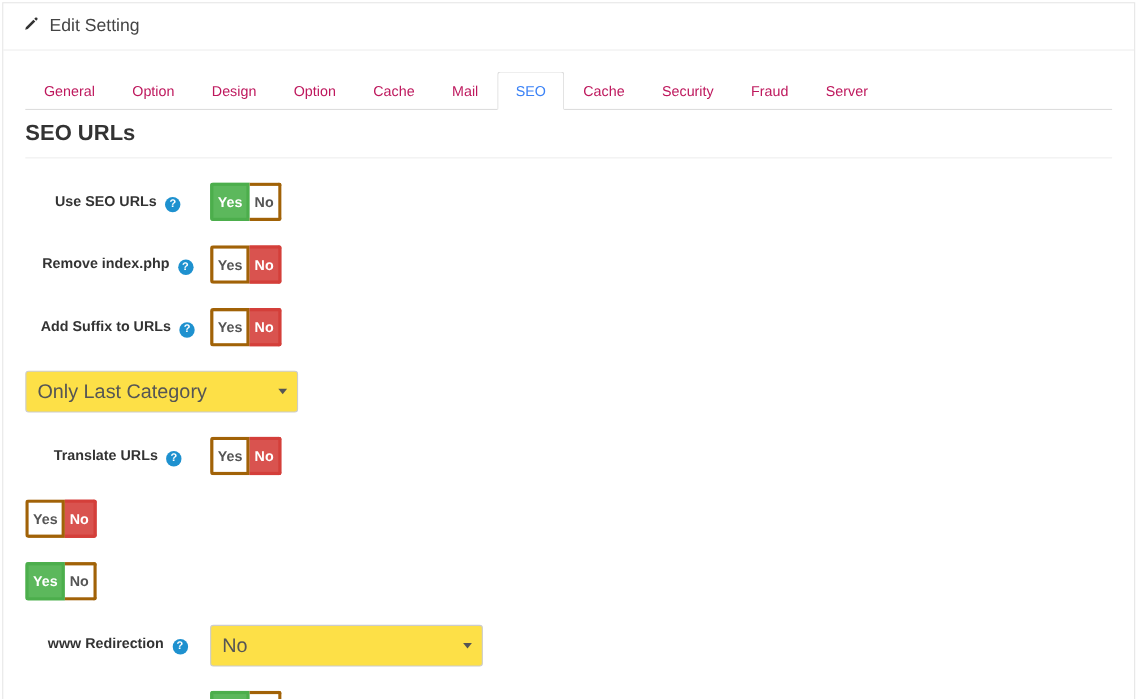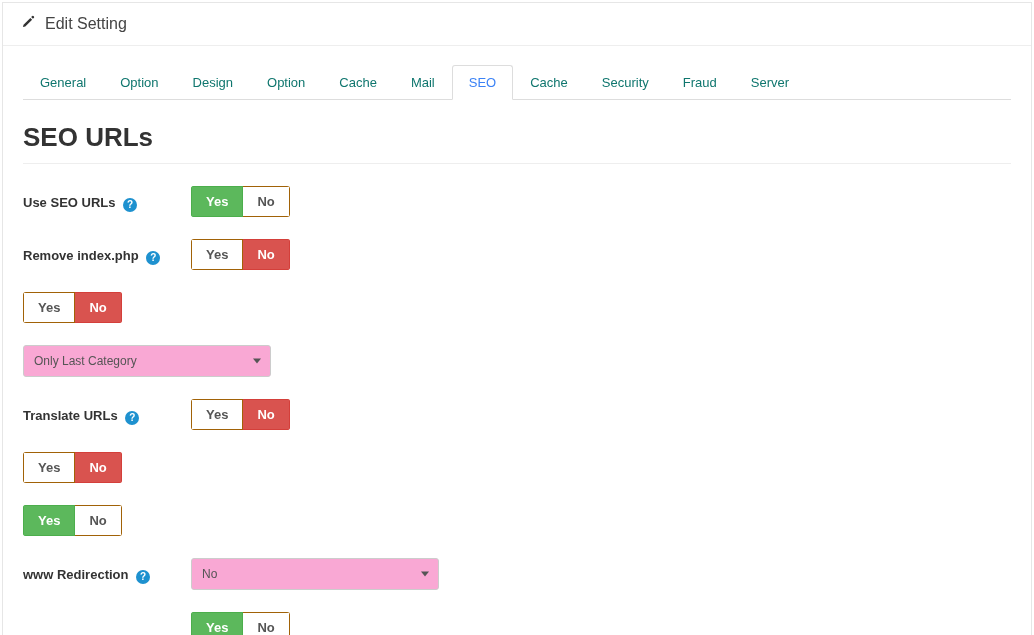--- a/index.html
+++ b/index.html
@@ -3,34 +3,34 @@
 <meta charset="utf-8">
 <style>
   * { box-sizing: border-box; margin: 0; padding: 0; }
   body { font-family: -apple-system, BlinkMacSystemFont, "Segoe UI", Helvetica, Arial, sans-serif; font-size: 13px; color: #333; background: #fff; }
   .panel { border: 1px solid #e6e6e6; margin: 2px; background: #fff; }
   .panel-header { padding: 12px 18px; border-bottom: 1px solid #eee; display: flex; gap: 10px; }
   .panel-header .title { font-size: 16px; color: #444; }
   .pencil-icon { width: 14px; height: 14px; }
   .panel-body { padding: 18px 20px 30px 20px; }
   .tabs { display: flex; border-bottom: 1px solid #ddd; }
-  .tab { padding: 9px 16px; color: #0f766e; cursor: pointer; border: 1px solid transparent; border-bottom: none; position: relative; top: 1px; }
+  .tab { padding: 9px 16px; color: #be185d; cursor: pointer; border: 1px solid transparent; border-bottom: none; position: relative; top: 1px; }
   .tab.active { color: #3b82f6; border: 1px solid #ddd; border-bottom-color: #fff; background: #fff; border-radius: 3px 3px 0 0; }
-  .section-title { font-size: 26px; color: #333; margin-top: 22px; margin-bottom: 10px; }
+  .section-title { font-size: 20px; color: #333; margin-top: 10px; margin-bottom: 10px; }
   .section-hr { border: none; border-top: 1px solid #eee; margin-bottom: 22px; }
   .form-row { display: flex; align-items: flex-start; margin-bottom: 22px; }
-  .form-label { width: 168px; text-align: left; padding-top: 8px; font-size: 13px; color: #333; font-weight: 600; line-height: 1.35; }
+  .form-label { width: 168px; text-align: center; padding-top: 8px; font-size: 13px; color: #333; font-weight: 600; line-height: 1.35; }
   .help-icon { display: inline-flex; align-items: center; justify-content: center; width: 14px; height: 14px; border-radius: 50%; background: #1e91cf; color: #fff; font-size: 10px; font-weight: 700; margin-left: 4px; position: relative; top: 1px; cursor: pointer; }
   .btn-group { display: inline-flex; border-radius: 3px; overflow: hidden; }
-  .btn { padding: 8px 14px; font-size: 13px; font-weight: 600; border: 1px solid #a16207; background: #fff; color: #555; cursor: pointer; line-height: 1; }
+  .btn { padding: 8px 4px; font-size: 13px; font-weight: 600; border: 3px solid #a16207; background: #fff; color: #555; cursor: pointer; line-height: 1; }
   .btn + .btn { border-left: none; }
   .btn.sel-yes { background: #5cb85c; border-color: #4cae4c; color: #fff; }
   .btn.sel-no  { background: #d9534f; border-color: #d43f3a; color: #fff; }
   .select { position: relative; display: inline-block; }
-  .select select { -webkit-appearance: none; -moz-appearance: none; appearance: none; width: 248px; padding: 8px 28px 8px 10px; font-size: 12px; border: 1px solid #ccc; border-radius: 3px; background: #f9a8d4; color: #555; cursor: pointer; }
+  .select select { -webkit-appearance: none; -moz-appearance: none; appearance: none; width: 248px; padding: 8px 28px 8px 10px; font-size: 18px; border: 1px solid #ccc; border-radius: 3px; background: #fde047; color: #555; cursor: pointer; }
   .select .caret { position: absolute; right: 10px; top: 50%; transform: translateY(-50%); pointer-events: none; width: 0; height: 0; border-left: 4px solid transparent; border-right: 4px solid transparent; border-top: 5px solid #555; }
 </style>
 </head>
 <body>
 
 <div class="panel">
   <div class="panel-header">
     <span>
       <svg class="pencil-icon" viewBox="0 0 16 16">
           <path fill="#333" d="M12.9 1.1a1.5 1.5 0 0 1 2 2l-1.3 1.3-2-2L12.9 1.1zM10.7 3.3l2 2L4.9 13.1l-2.7.7.7-2.7L10.7 3.3z"></path>
@@ -73,20 +73,24 @@
         <span>Remove index.php</span>
         <span class="help-icon">?</span>
       </div>
       <div class="btn-group">
         <button class="btn">Yes</button>
         <button class="btn sel-no">No</button>
       </div>
     </div>
 
     <div class="form-row">
+      <div class="form-label">
+        <span>Add Suffix to URLs</span>
+        <span class="help-icon">?</span>
+      </div>
       <div class="btn-group">
         <button class="btn">Yes</button>
         <button class="btn sel-no">No</button>
       </div>
     </div>
 
     <div class="form-row">
       <div class="select">
         <select>
           <option>Only Last Category</option>

